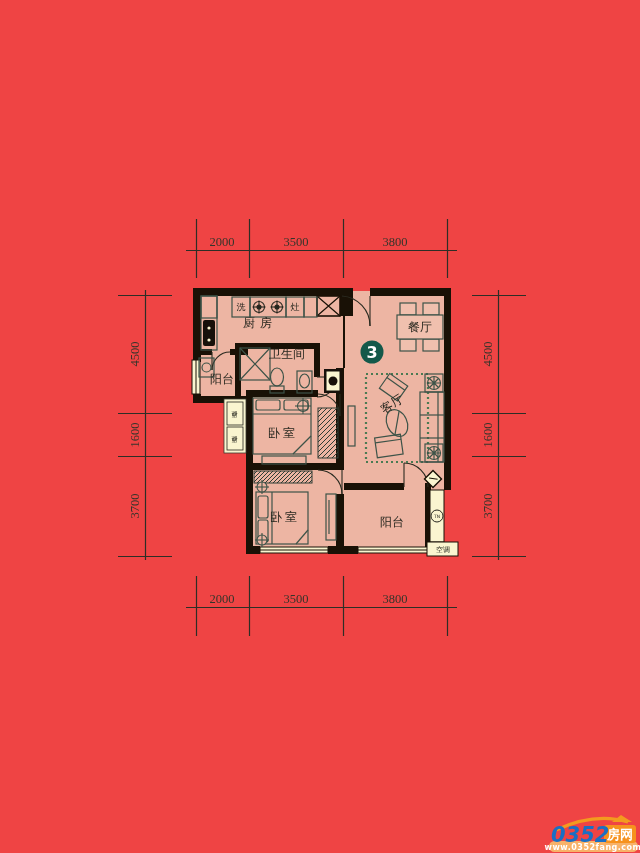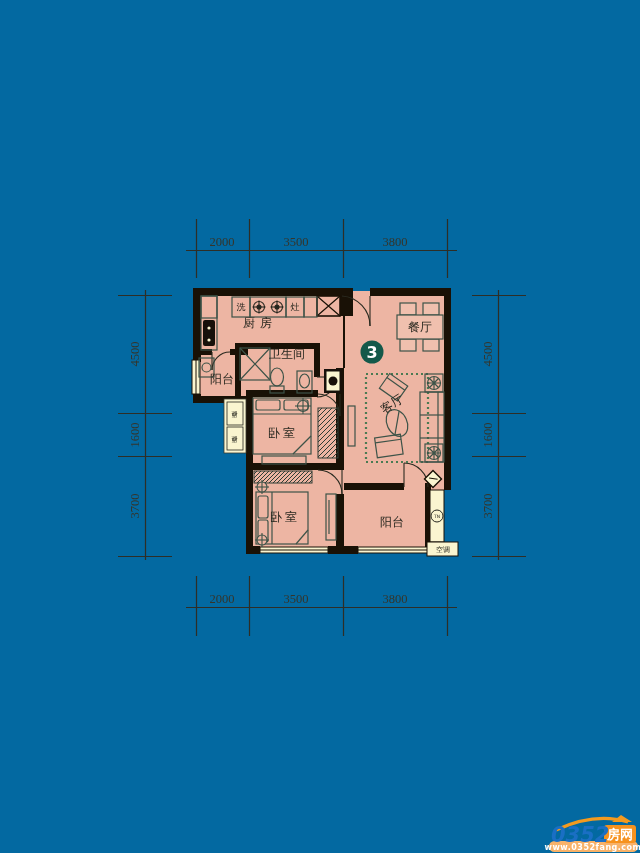--- a/index.html
+++ b/index.html
@@ -1,17 +1,17 @@
 <!DOCTYPE html>
 <html><head>
 <meta charset="utf-8">
 <style>
   html,body{margin:0;padding:0;}
   body{width:640px;height:853px;background:#faf5d0;font-family:"Liberation Sans",sans-serif;}
-  .stage{position:relative;width:640px;height:853px;background:#0369a1;overflow:hidden;}
+  .stage{position:relative;width:640px;height:853px;background:#ef4444;overflow:hidden;}
   svg{position:absolute;left:0;top:0;}
   text{user-select:none;}
   .dimtxt{font-family:"Liberation Serif",serif;font-size:12.5px;fill:#35352b;}
   .roomtxt{font-family:"DejaVu Sans",sans-serif;font-size:12px;fill:#26261e;}
   .roomtxt-sp{letter-spacing:5px;}
   .roomtxt-sp2{letter-spacing:3px;}
   .tinytxt{font-family:"DejaVu Sans",sans-serif;fill:#26261e;}
   .furn{stroke:#3d5348;stroke-width:1.2;fill:none;}
   .furnf{stroke:#3d5348;stroke-width:1.2;fill:#f0c0ae;}
   .wall{fill:#191106;}

